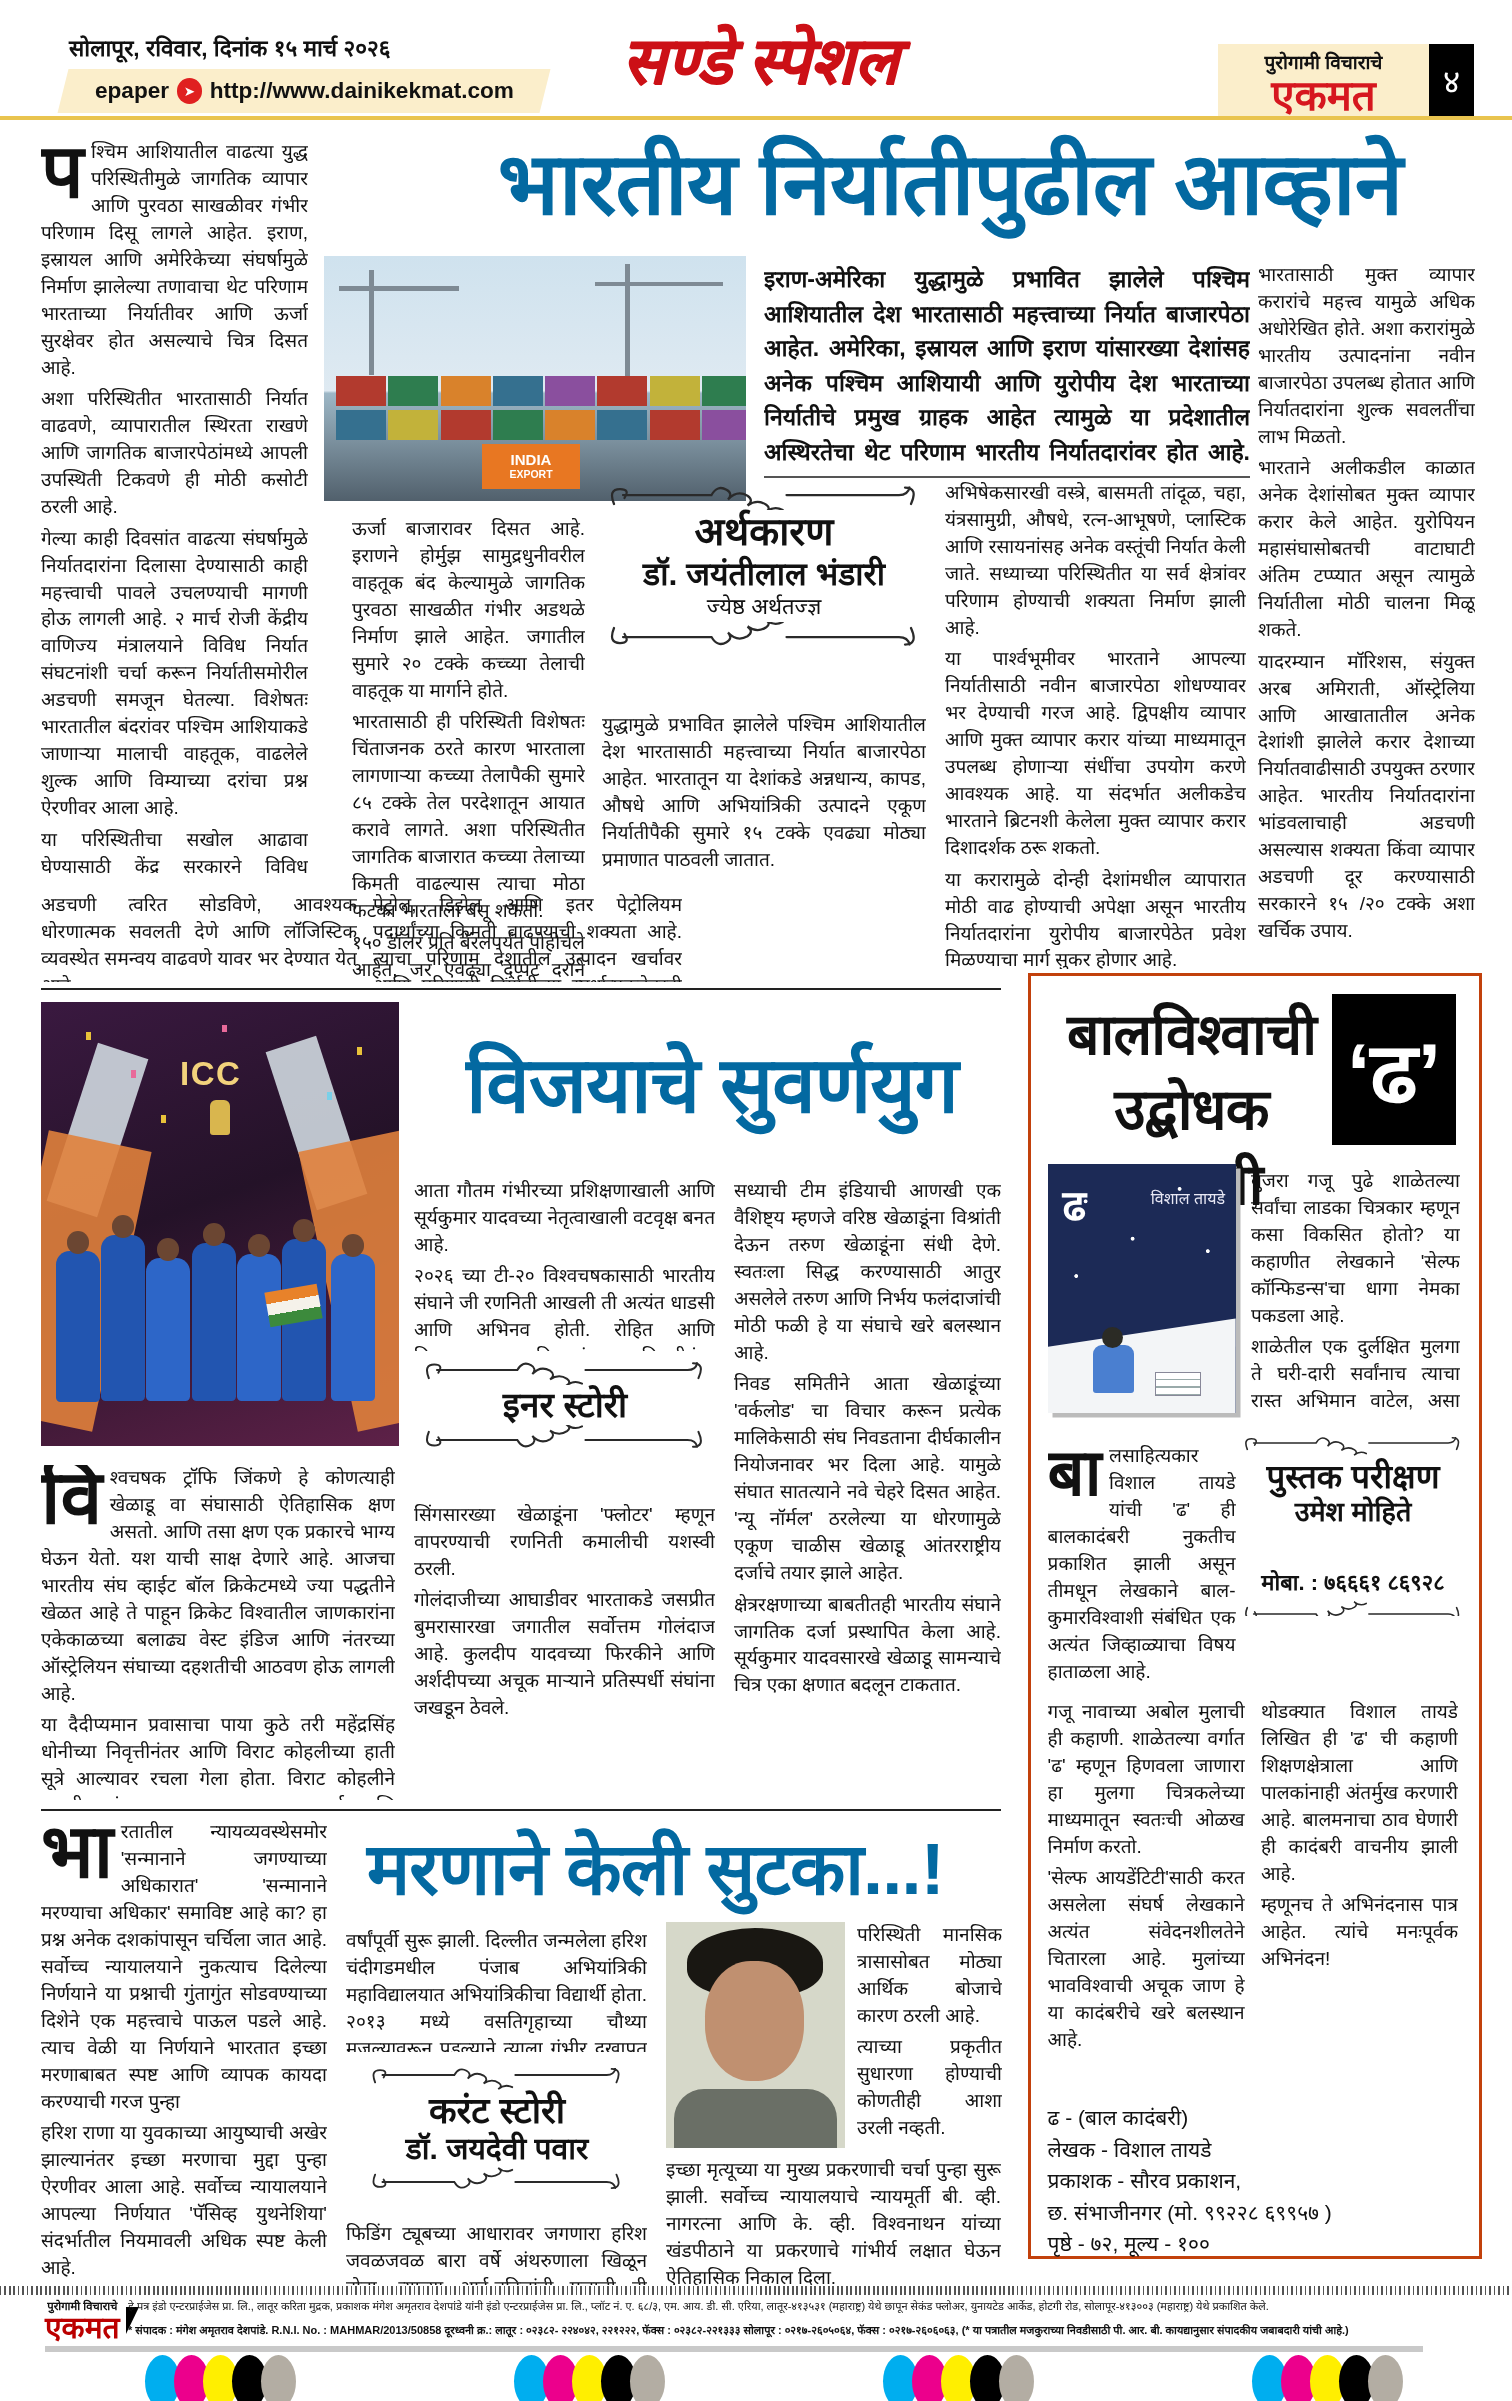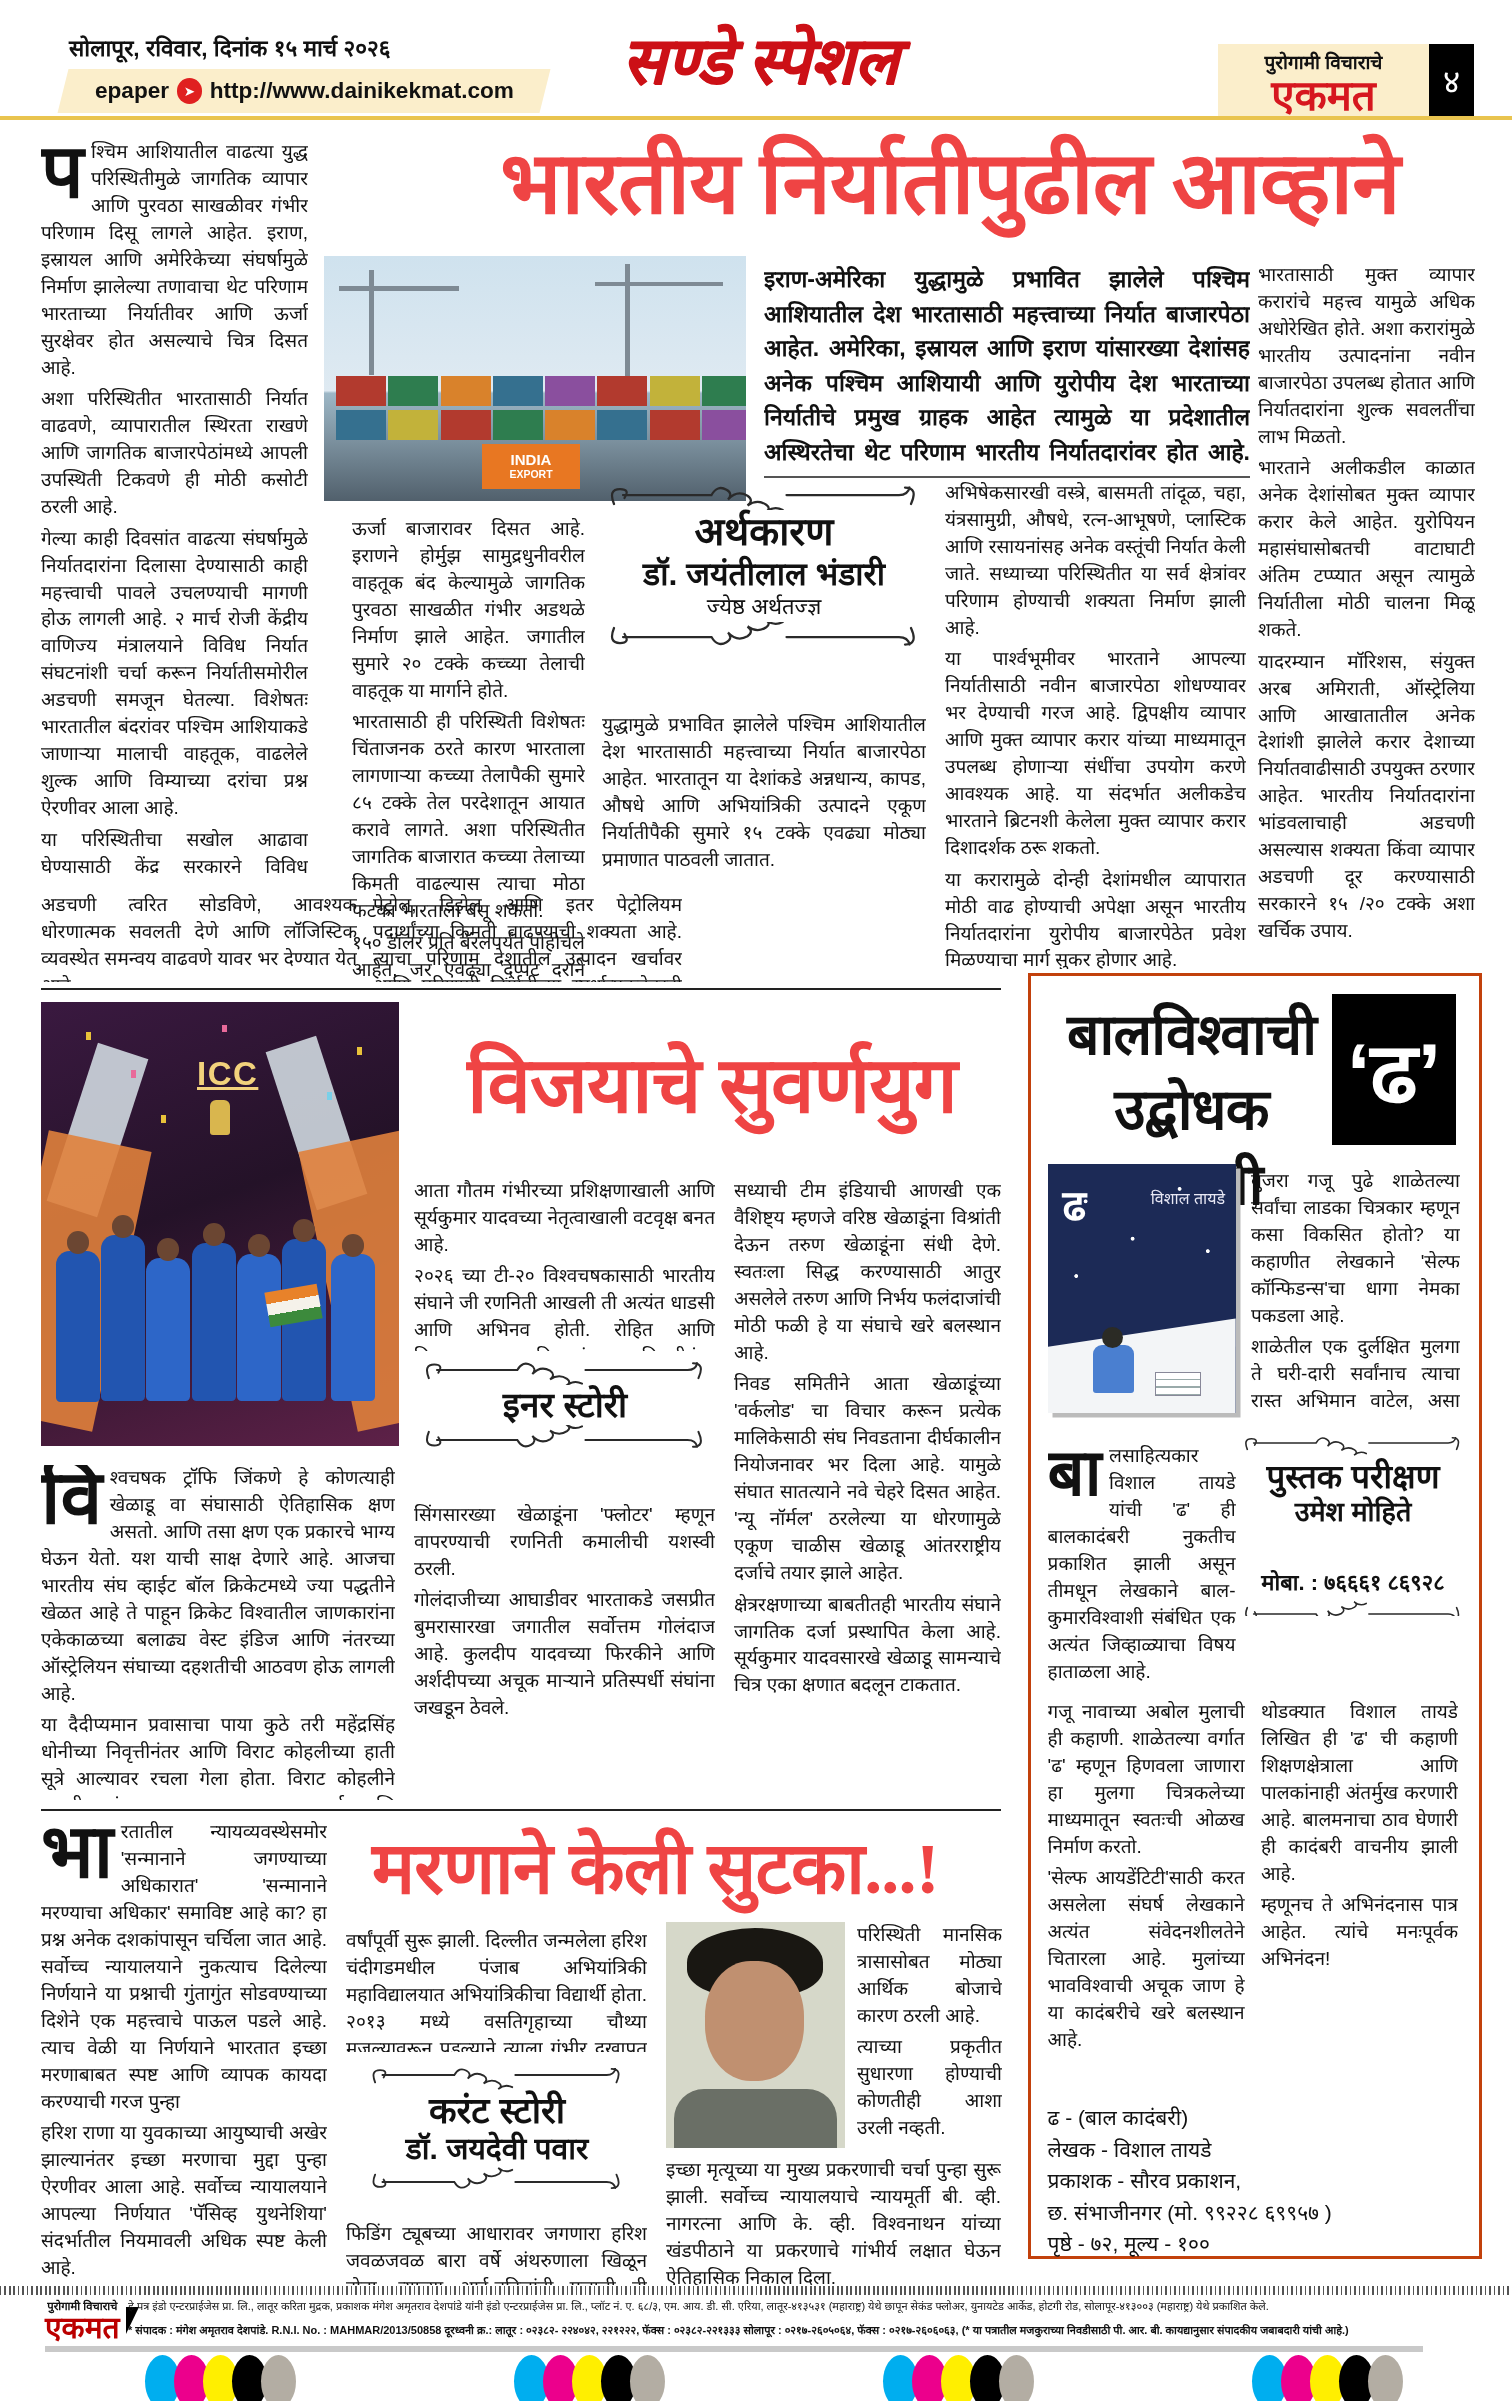--- a/index.html
+++ b/index.html
@@ -21,22 +21,22 @@
   .masthead .tag{font-size:19px;font-weight:bold;margin-top:4.5px;}
   .masthead .ttl{font-size:42px;line-height:42px;font-weight:bold;color:#d6171f;
         font-family:"Liberation Serif","DejaVu Serif",serif;}
   .pagenum{left:1429px;top:44px;width:45px;height:72px;background:#000;color:#fff;font-size:33px;
         display:flex;align-items:center;justify-content:center;}
   
   .bt p{margin:0 0 4.5px 0;font-size:19px;line-height:1.42;text-align:justify;}
   .bt p:first-child{margin-top:0;}
   .bt{overflow:hidden;}
   .dcap{float:left;font-size:75px;line-height:59px;font-weight:bold;padding:3px 7.5px 0 0;}
-  .headline{font-weight:bold;color:#ef4444;letter-spacing:-0.8px;
-        font-family:Liberation Serif, serif;}
+  .headline{font-weight:bold;color:#0369a1;letter-spacing:-0.8px;
+        font-family:Liberation Sans, sans-serif;}
   .intro{font-size:23px;font-weight:bold;line-height:1.5;text-align:justify;overflow:hidden;}
   .divider{background:#222;height:2.3px;}
   
   .secbox{text-align:center;overflow:hidden;}
   .secbox .s1{font-size:39px;font-weight:bold;line-height:1.15;}
   .secbox .s2{font-size:32px;font-weight:bold;line-height:1.2;}
   .secbox .s3{font-size:22px;line-height:1.3;}
   .secbox .s4{font-size:22px;font-weight:bold;line-height:1.4;margin-top:40px;}
   .flour{display:block;width:100%;height:30px;}
   .flip{transform:scaleY(-1);}
@@ -217,21 +217,21 @@
         <p>पेट्रोल, डिझेल आणि इतर पेट्रोलियम पदार्थांच्या किमती वाढण्याची शक्यता आहे. त्याचा परिणाम देशातील उत्पादन खर्चावर आणि परिणामी निर्यातीच्या स्पर्धात्मकतेवरही होऊ शकतो.</p>
       </div>
   </div>
   <div class="abs divider" style="left:41px;top:988px;width:960px;"></div>
 
   <div class="abs cricket" style="left:41px;top:1002px;width:358px;height:444px;">
     <span class="spike" style="left:30px;top:45px;width:53px;height:166px;transform:rotate(18deg);"></span>
     <span class="spike" style="left:249px;top:38px;width:53px;height:166px;transform:rotate(-18deg);"></span>
     <span class="orangewing" style="left:-22.6px;top:136px;width:105px;height:286px;transform:rotate(12deg);"></span>
     <span class="orangewing" style="left:286px;top:136px;width:105px;height:286px;transform:rotate(-12deg);"></span>
-    <div class="iccLogo" style="left:156px;top:53px;text-decoration:underline;">ICC</div>
+    <div class="iccLogo" style="left:139px;top:53px;">ICC</div>
     <span class="trophy" style="left:169px;top:98px;"></span>
     <span class="player" style="left:15px;top:249px;height:151px;"></span>
     <span class="player" style="left:60px;top:233px;height:166px;"></span>
     <span class="player" style="left:105px;top:256px;height:143px;background:#2d66c8;"></span>
     <span class="player" style="left:151px;top:241px;height:158px;"></span>
     <span class="player" style="left:196px;top:252px;height:147px;background:#2d66c8;"></span>
     <span class="player" style="left:241px;top:237px;height:162px;"></span>
     <span class="player" style="left:290px;top:252px;height:147px;background:#2d66c8;"></span>
     <span class="flag" style="left:226px;top:286px;transform:rotate(-10deg);"></span>
     <span class="confetti"><i style="left:45px;top:30px;"></i><i style="left:90px;top:68px;background:#e86a9a;"></i>

